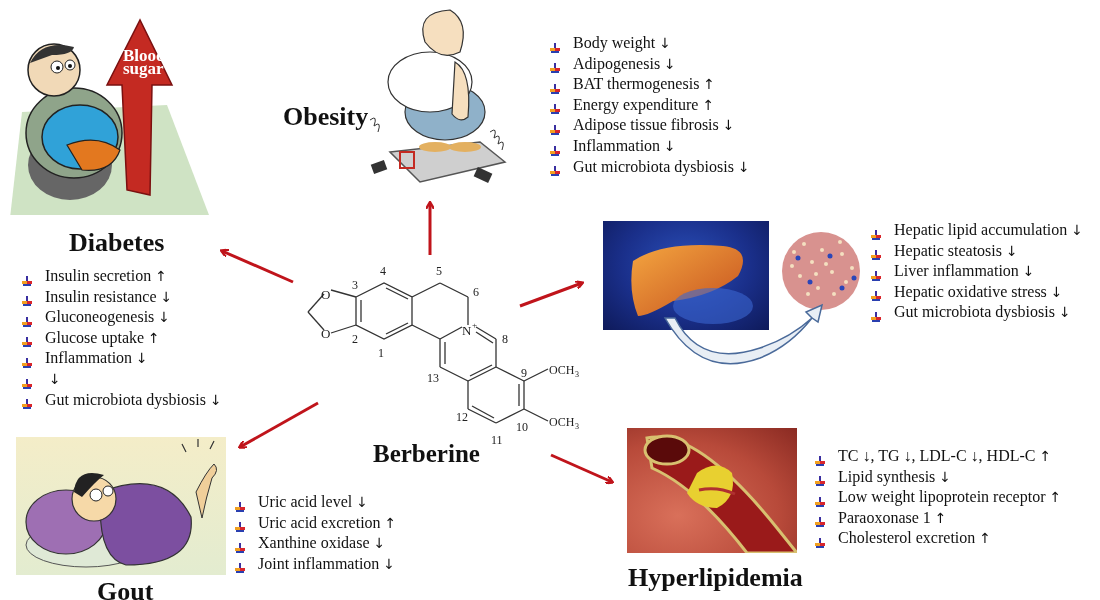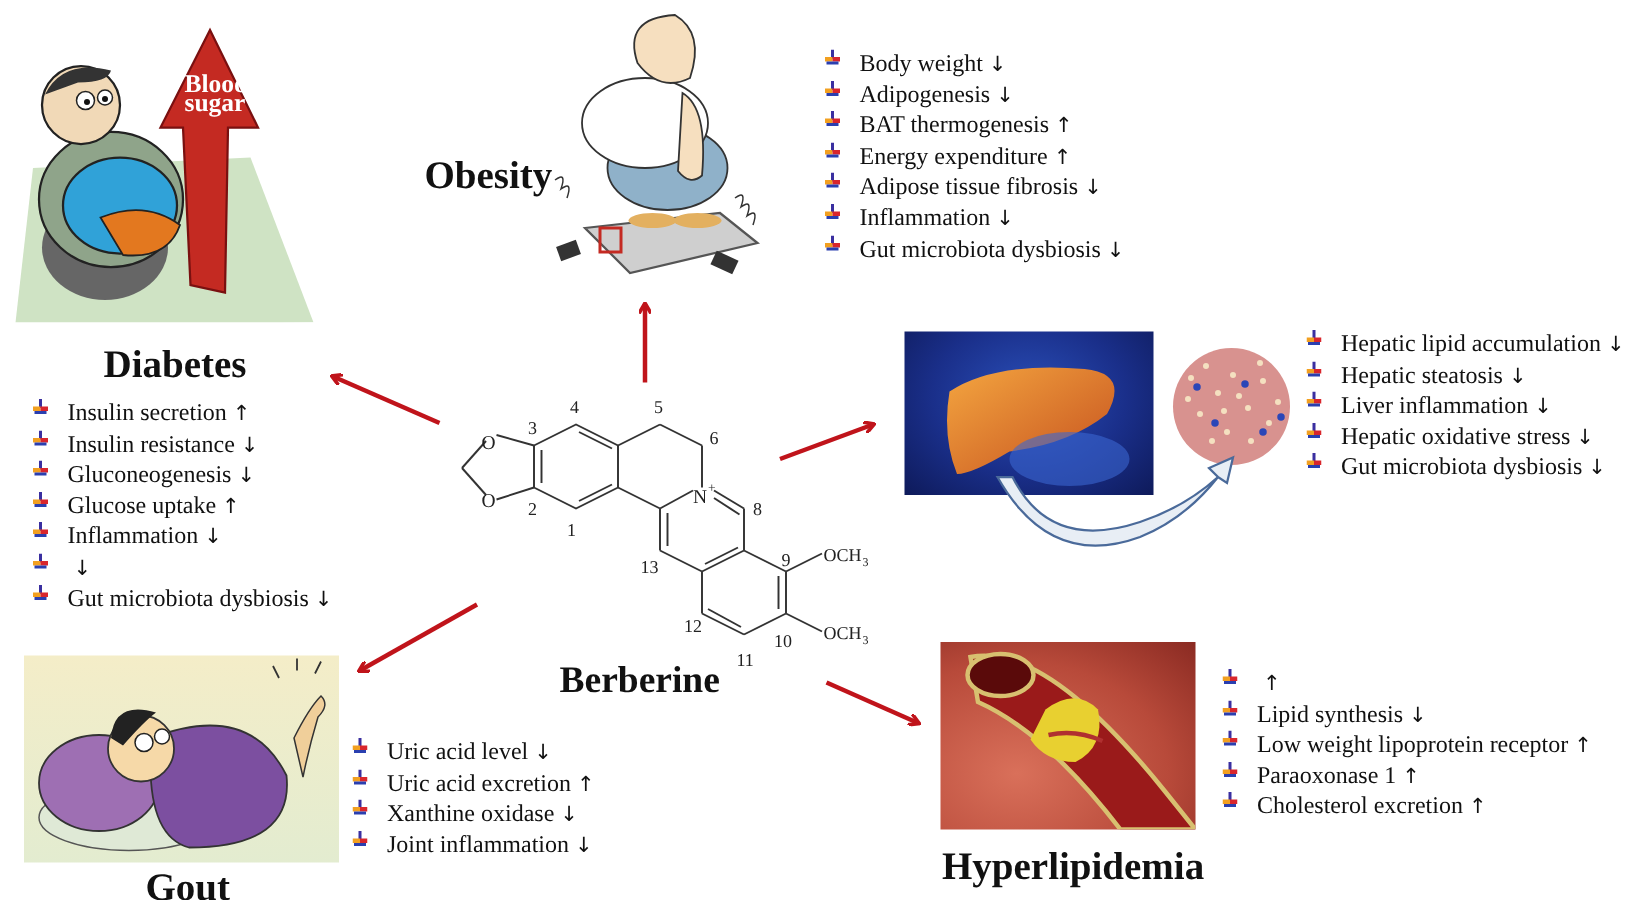--- a/index.html
+++ b/index.html
@@ -1,21 +1,21 @@
 <!DOCTYPE html>
 <html><head>
 <meta charset="utf-8">
 <style>
   * { margin:0; padding:0; box-sizing:border-box; }
   html, body { width:1100px; height:600px; background:#ffffff; overflow:hidden; }
   body { position:relative; font-family:"Liberation Serif", "DejaVu Serif", serif; color:#111; }
   .abs { position:absolute; }
   .title { font-weight:bold; font-size:26px; color:#111; white-space:nowrap; }
   ul.effects { list-style:none; position:absolute; }
-  ul.effects li { font-size:16px; line-height:20.6px; white-space:nowrap; display:flex; align-items:flex-start; }
+  ul.effects li { font-size:16px; line-height:20.6px; white-space:nowrap; display:flex; align-items:flex-end; }
   .bullet { display:inline-block; width:10px; height:11px; margin-right:13px; position:relative; flex:none; }
   .bullet svg { position:absolute; left:0; top:0; }
   .arr { font-family:"DejaVu Sans", sans-serif; font-size:14px; margin-left:4px; }
   svg.layer { position:absolute; left:0; top:0; }
   .illus { position:absolute; overflow:hidden; }
   .mol-lbl { font-size:12px; fill:#222; font-family:"Liberation Serif", serif; }
 </style>
 </head>
 <body>
 
@@ -503,20 +503,21 @@
 <ul class="effects" style="left:815px; top:446px;">
   <li>
       <span class="bullet">
         <svg width="10" height="11">
           <rect x="4" y="0" width="2" height="6" fill="#3a2fa0"></rect>
           <rect x="0" y="5" width="5" height="3" fill="#f2a020"></rect>
           <rect x="5" y="5" width="5" height="3" fill="#d9262c"></rect>
           <rect x="1" y="8" width="8" height="2" fill="#2a3fb0"></rect>
         </svg>
       </span>
+      <span>TC ↓, TG ↓, LDL-C ↓, HDL-C</span>
       <span class="arr">↑</span>
     </li>
   <li>
       <span class="bullet">
         <svg width="10" height="11">
           <rect x="4" y="0" width="2" height="6" fill="#3a2fa0"></rect>
           <rect x="0" y="5" width="5" height="3" fill="#f2a020"></rect>
           <rect x="5" y="5" width="5" height="3" fill="#d9262c"></rect>
           <rect x="1" y="8" width="8" height="2" fill="#2a3fb0"></rect>
         </svg>

